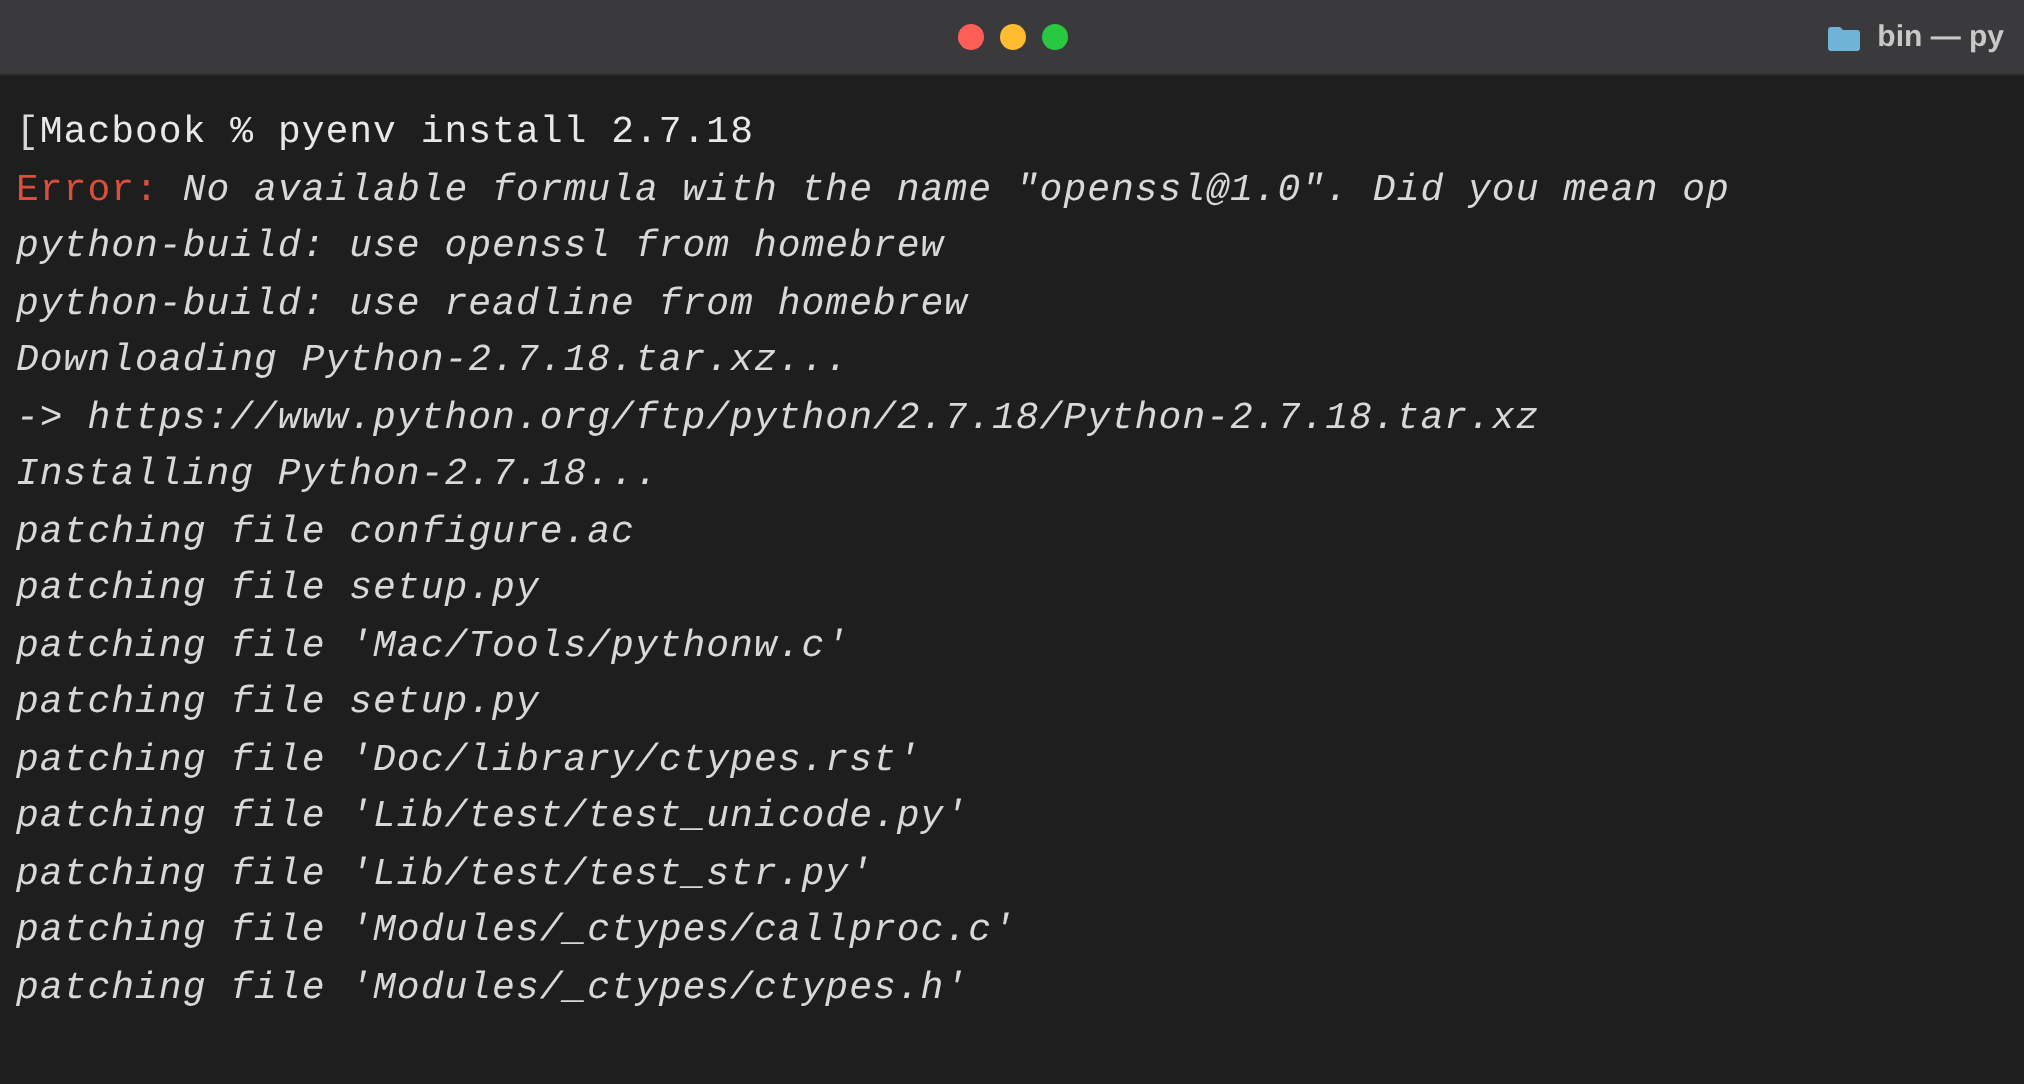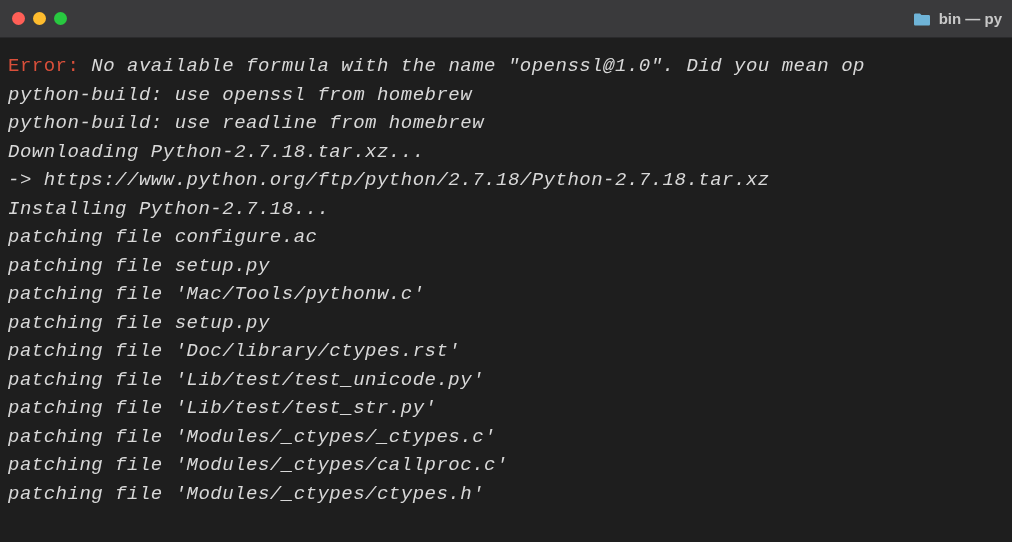--- a/index.html
+++ b/index.html
@@ -17,20 +17,21 @@
       color: #d8d8d8;
     }
     .titlebar {
       height: 38px;
       background: #3a3a3c;
       border-bottom: 1px solid #2a2a2c;
       display: flex;
       align-items: center;
       padding: 0 12px;
       position: relative;
+      justify-content: center;
     }
     .traffic-lights {
       display: flex;
       gap: 8px;
       align-items: center;
     }
     .traffic-light {
       width: 13px;
       height: 13px;
       border-radius: 50%;
@@ -83,31 +84,31 @@
     <span class="folder-icon">
       <svg viewBox="0 0 18 14" width="18" height="14">
         <path d="M1 3 C1 2 1.5 1.5 2.5 1.5 L7 1.5 L8.5 3 L15.5 3 C16.5 3 17 3.5 17 4.5 L17 12 C17 13 16.5 13.5 15.5 13.5 L2.5 13.5 C1.5 13.5 1 13 1 12 Z" fill="#6fb4d8"></path>
       </svg>
     </span>
     <span>bin — py</span>
   </div>
 </div>
 
 <div class="terminal-body">
+  <span class="line">[<span class="prompt-host">Macbook</span> <span class="prompt-pct">%</span> <span class="cmd">pyenv install 2.7.18</span></span>
   <span class="line"><span class="error-label">Error:</span><span class="text"> No available formula with the name "openssl@1.0". Did you mean op</span></span>
   <div id="output-lines">
       <span class="line text">python-build: use openssl from homebrew</span>
       <span class="line text">python-build: use readline from homebrew</span>
       <span class="line text">Downloading Python-2.7.18.tar.xz...</span>
       <span class="line text">-&gt; https://www.python.org/ftp/python/2.7.18/Python-2.7.18.tar.xz</span>
       <span class="line text">Installing Python-2.7.18...</span>
       <span class="line text">patching file configure.ac</span>
       <span class="line text">patching file setup.py</span>
       <span class="line text">patching file 'Mac/Tools/pythonw.c'</span>
       <span class="line text">patching file setup.py</span>
       <span class="line text">patching file 'Doc/library/ctypes.rst'</span>
       <span class="line text">patching file 'Lib/test/test_unicode.py'</span>
       <span class="line text">patching file 'Lib/test/test_str.py'</span>
-      <span class="line text">patching file 'Modules/_ctypes/_ctypes.c'</span>
       <span class="line text">patching file 'Modules/_ctypes/callproc.c'</span>
       <span class="line text">patching file 'Modules/_ctypes/ctypes.h'</span>
     </div>
 </div>
 
 </body></html>

